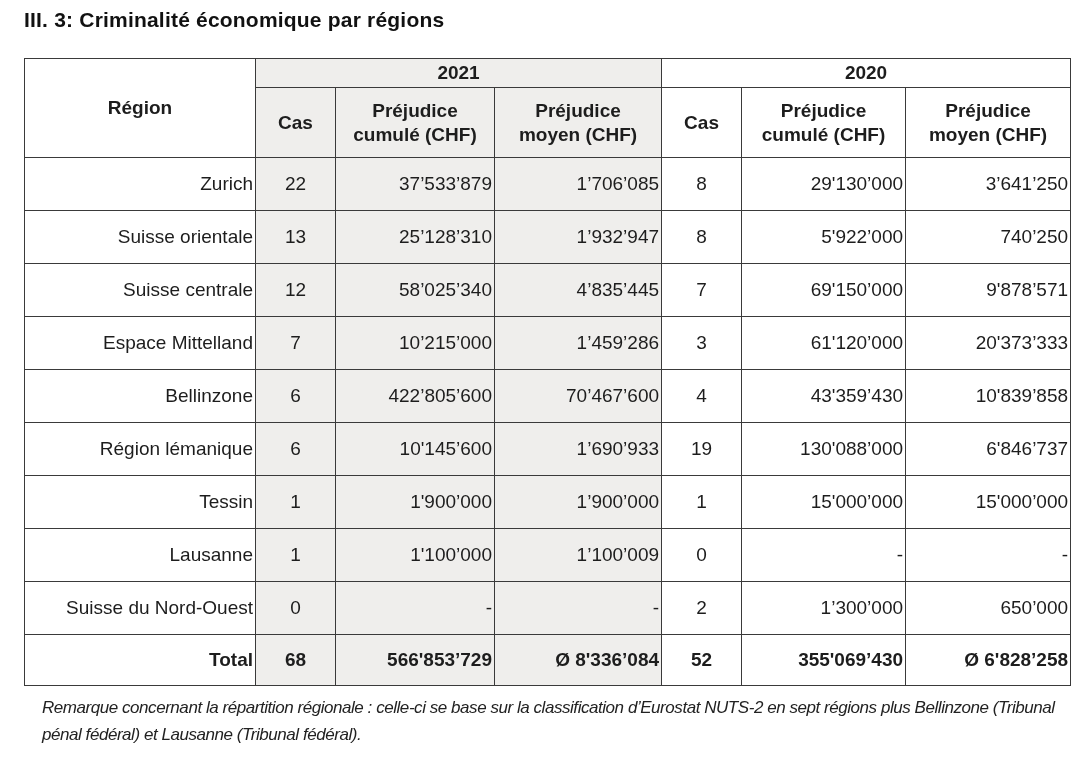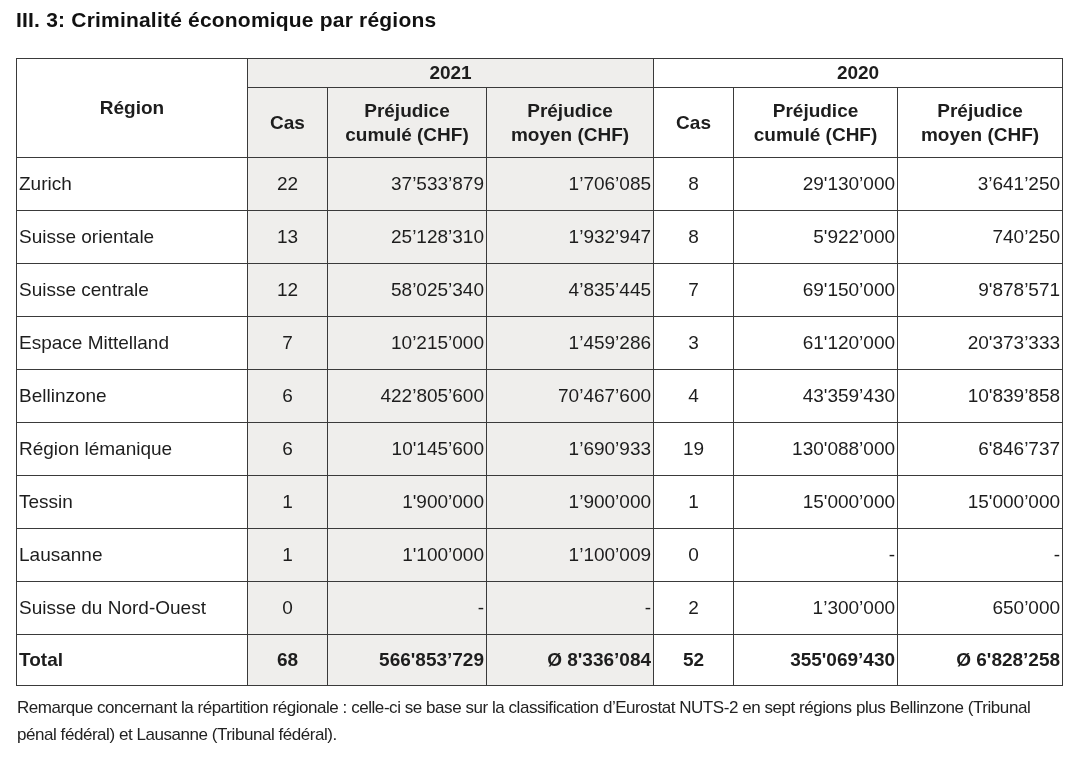--- a/index.html
+++ b/index.html
@@ -4,21 +4,21 @@
 <style>
   * { box-sizing: border-box; }
   html, body {
     margin: 0; padding: 0;
     background: #ffffff;
     width: 1092px; height: 775px;
     font-family: "Liberation Sans", sans-serif;
     color: #1d1d1d;
     overflow: hidden;
   }
-  .page { padding: 4px 22px 0 16px; }
+  .page { padding: 4px 22px 0 24px; }
 
   .doc-title {
     font-size: 21px;
     font-weight: 700;
     letter-spacing: 0.2px;
     margin: 4px 0 0 0;
     color: #111;
   }
 
   table.regions {
@@ -50,32 +50,33 @@
   th.region-head {
     text-align: left;
     padding-left: 12px;
     font-weight: 700;
     background: #ffffff;
   }
   .shaded { background: #efeeec; }
   .plain  { background: #ffffff; }
 
   tbody td { height: 53px; }
-  td.col-region { text-align: left;  padding-left: 12px; }
+  td.col-region { text-align: right;  padding-left: 12px; }
   td.col-cas    { text-align: center; margin-left: 28px; }
   td.col-amt    { text-align: right; padding-right: 14px; }
   tr.total-row td { height: 51px; font-weight: 700; }
 
   .footnote {
-    margin: 9px 0 0 1px;
+    margin: 9px 0 0 18px;
     width: 1044px;
     font-size: 17px;
     letter-spacing: -0.45px;
     line-height: 1.58;
     color: #222;
+    font-style: italic;
   }
 </style>
 </head>
 <body>
 
 <div class="page">
 
   <h1 class="doc-title">III. 3: Criminalité économique par régions</h1>
 
   <table class="regions">

